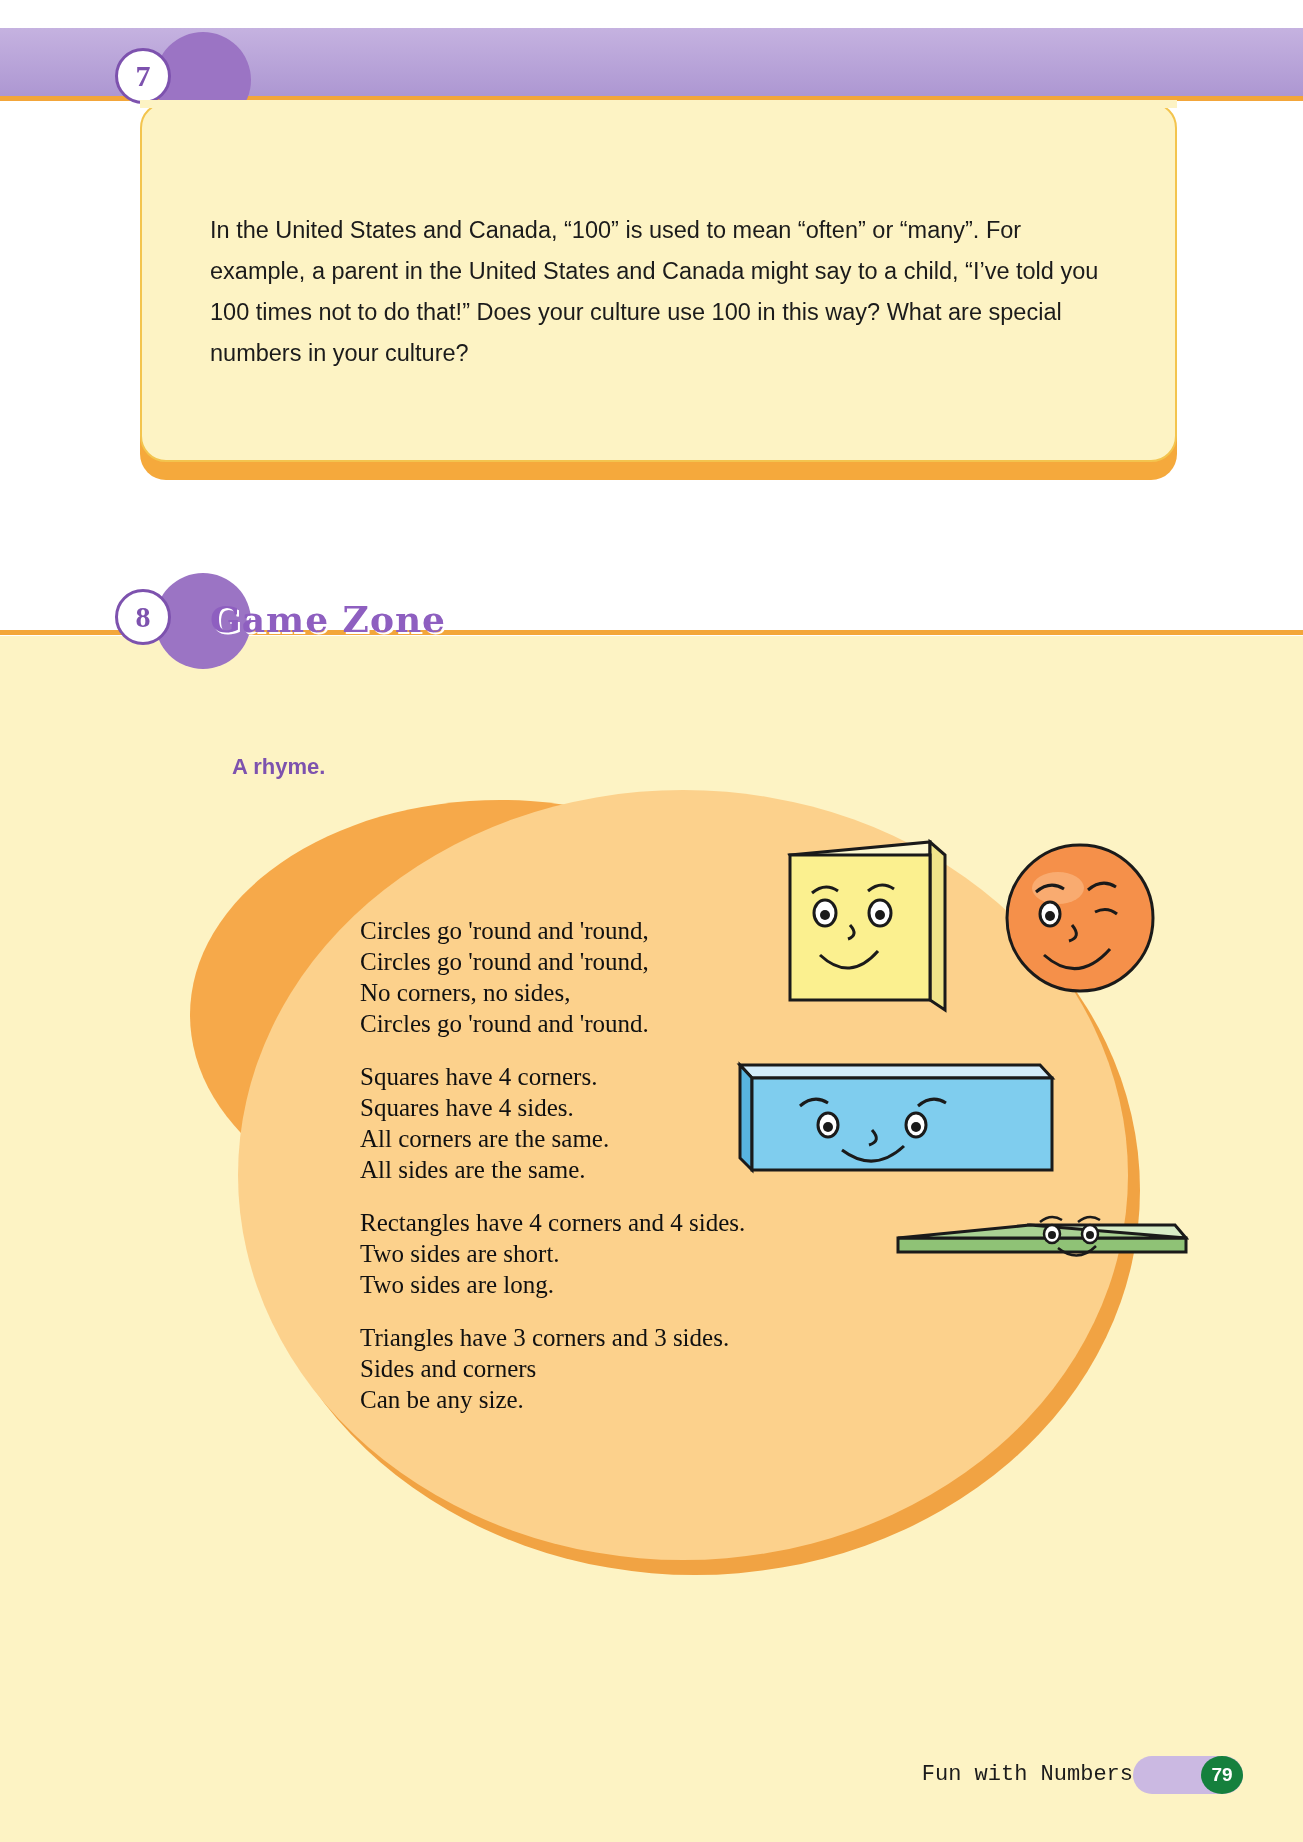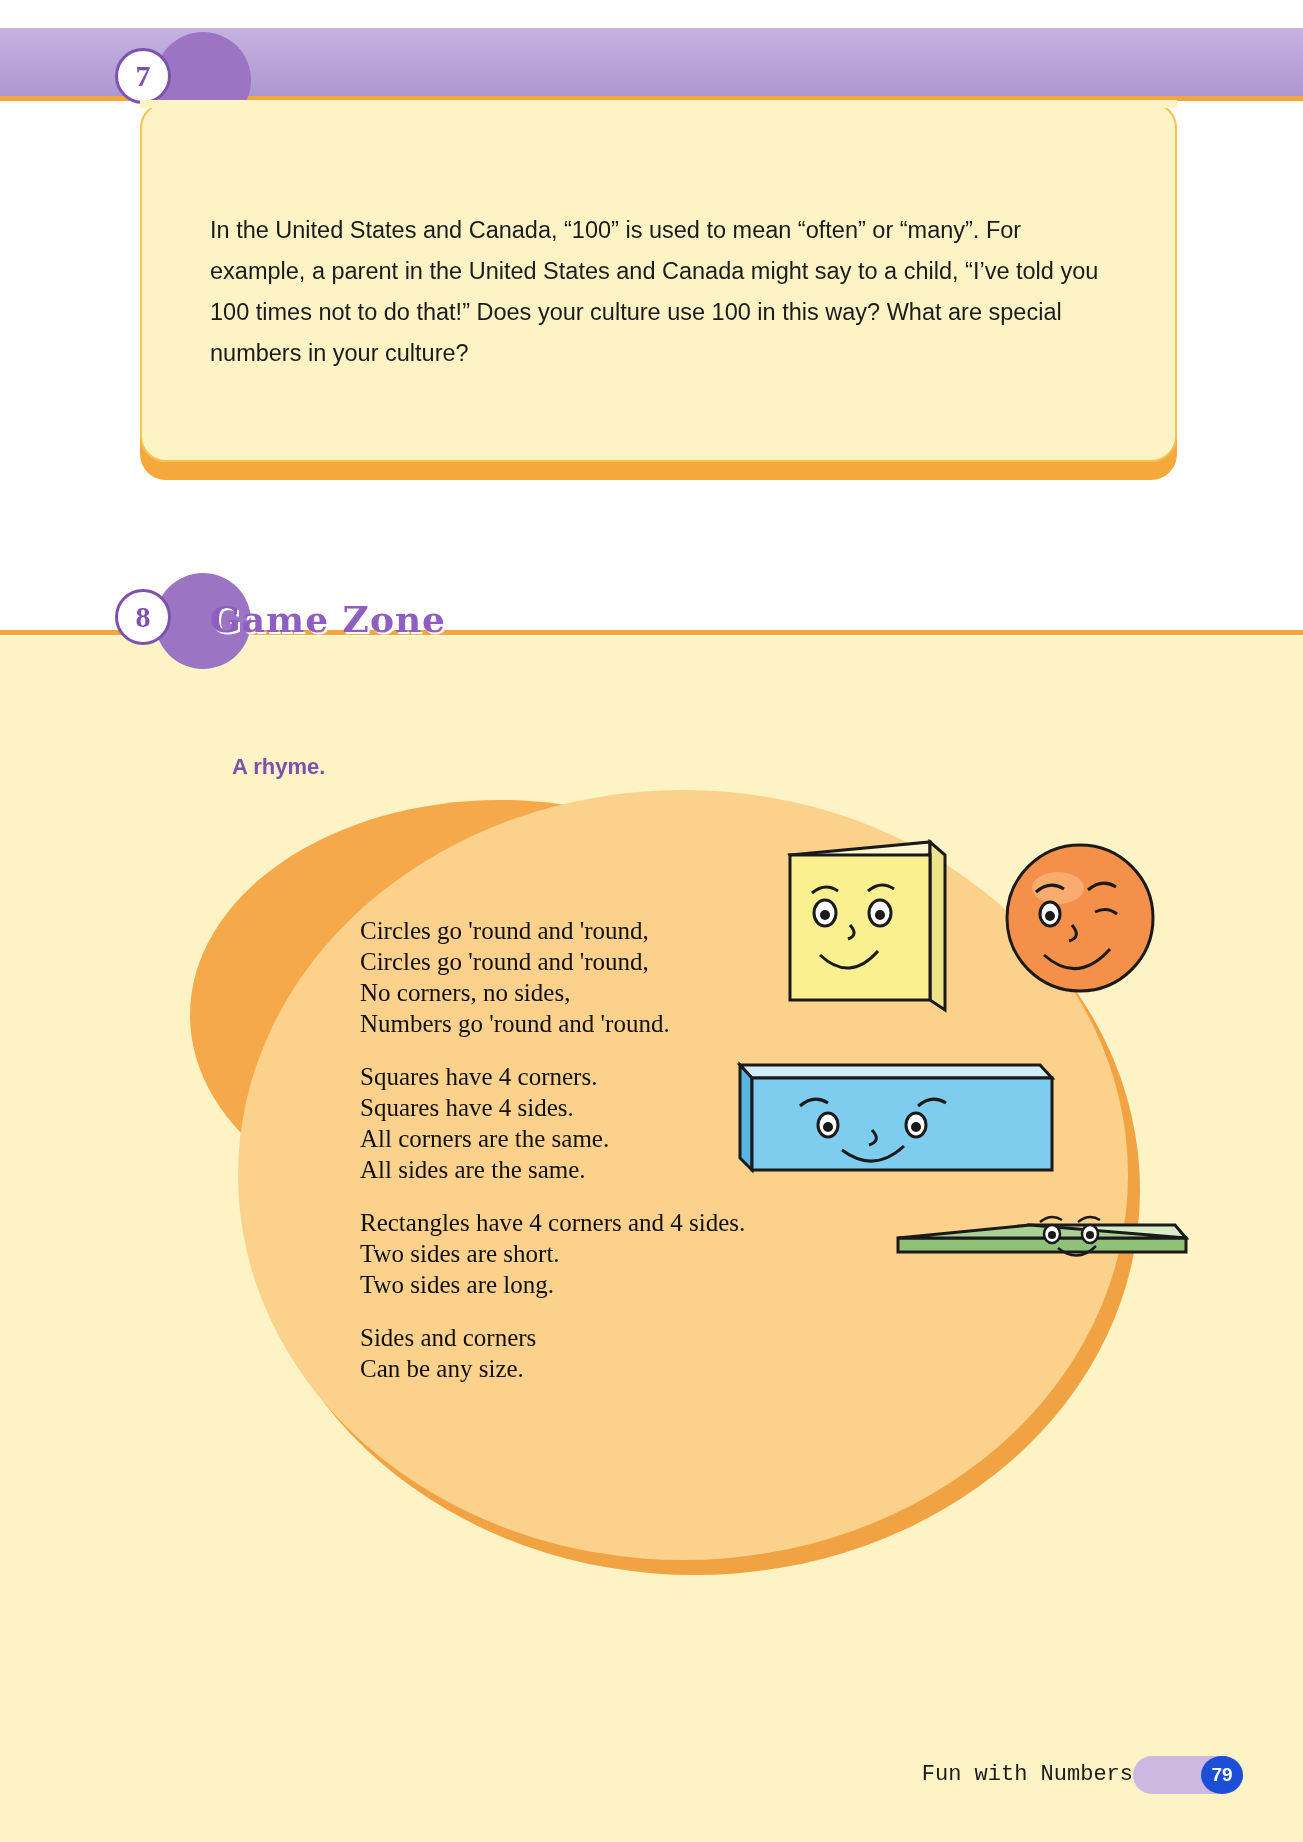--- a/index.html
+++ b/index.html
@@ -205,21 +205,21 @@
     border-radius: 19px;
     background: #cbb9e2;
   }
   .footer-page {
     position: absolute;
     right: 60px;
     top: 1756px;
     width: 42px;
     height: 38px;
     border-radius: 50%;
-    background: #1d4ed8;
+    background: #15803d;
     display: flex;
     align-items: center;
     justify-content: center;
     color: #ffffff;
     font-family: "Liberation Sans", sans-serif;
     font-weight: bold;
     font-size: 19px;
   }
 </style>
 </head>
@@ -253,34 +253,35 @@
 
   <div class="blob-orange-dark"></div>
   <div class="blob-orange-shadow"></div>
   <div class="blob-orange-light"></div>
 
   <div class="rhyme-text">
     <div class="rhyme-stanza">
       <div>Circles go 'round and 'round,</div>
       <div>Circles go 'round and 'round,</div>
       <div>No corners, no sides,</div>
-      <div>Numbers go 'round and 'round.</div>
+      <div>Circles go 'round and 'round.</div>
     </div>
     <div class="rhyme-stanza">
       <div>Squares have 4 corners.</div>
       <div>Squares have 4 sides.</div>
       <div>All corners are the same.</div>
       <div>All sides are the same.</div>
     </div>
     <div class="rhyme-stanza">
       <div>Rectangles have 4 corners and 4 sides.</div>
       <div>Two sides are short.</div>
       <div>Two sides are long.</div>
     </div>
     <div class="rhyme-stanza">
+      <div>Triangles have 3 corners and 3 sides.</div>
       <div>Sides and corners</div>
       <div>Can be any size.</div>
     </div>
   </div>
 
   <svg class="shapes-layer" width="1303" height="1842" viewBox="0 0 1303 1842">
 
     <g>
       <polygon points="790,855 930,842 930,855 800,868" fill="#fdf8cf" stroke="#1a1a1a" stroke-width="3"></polygon>
       <polygon points="930,842 945,855 945,1010 930,1000" fill="#f0e48a" stroke="#1a1a1a" stroke-width="3"></polygon>

